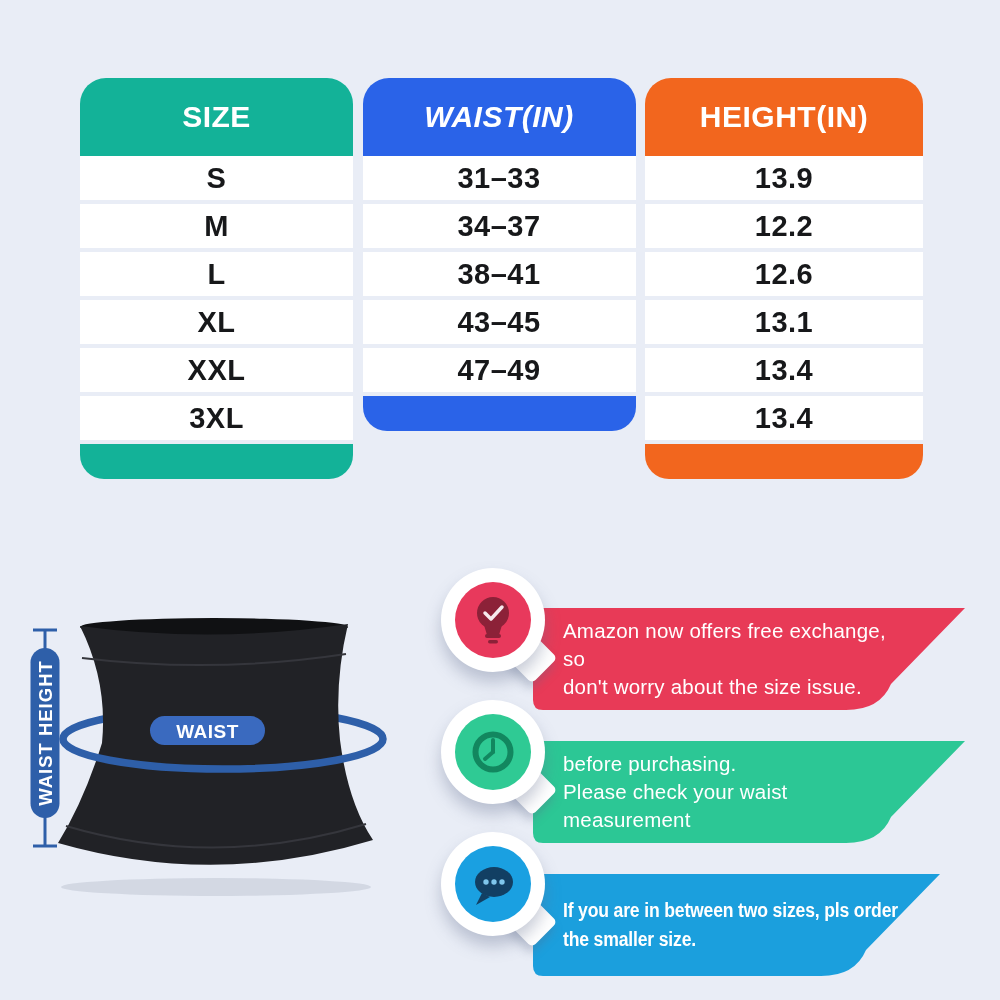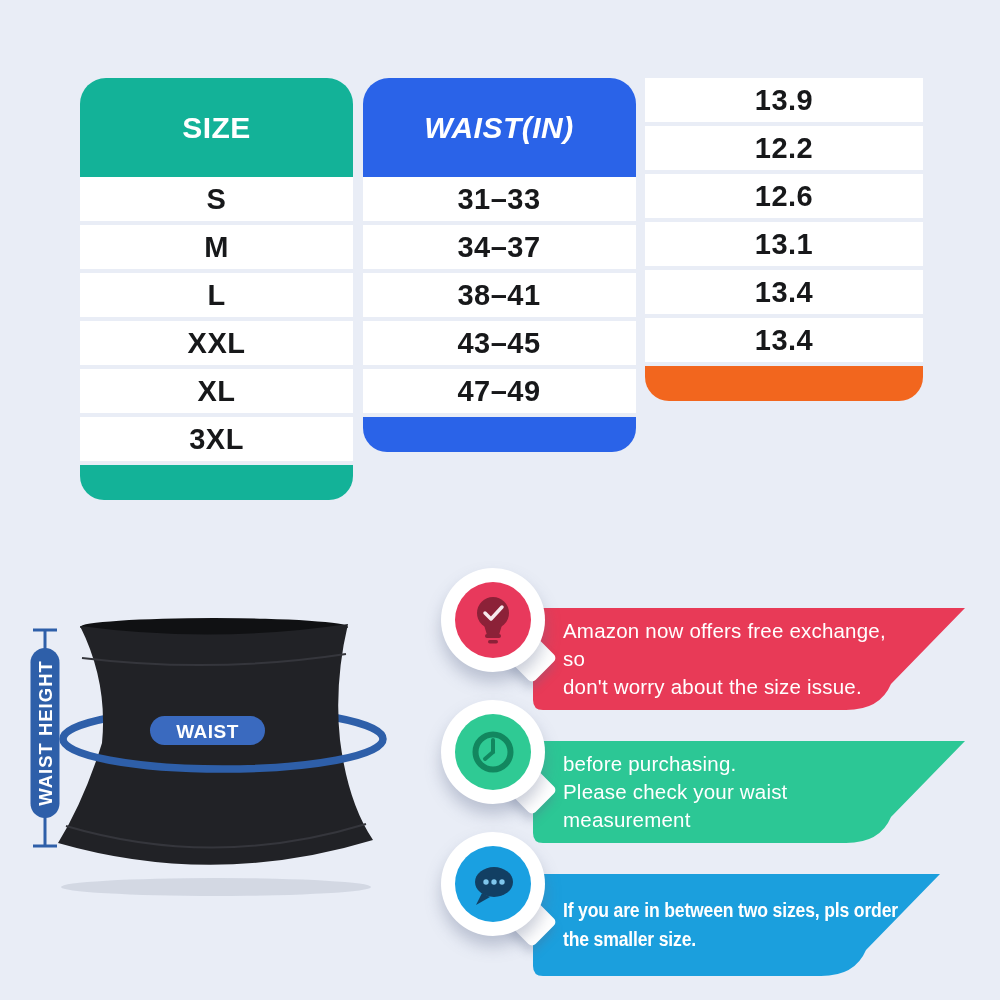--- a/index.html
+++ b/index.html
@@ -3,21 +3,21 @@
 <meta charset="utf-8">
 <style>
   html,body{margin:0;padding:0;}
   body{font-family:"Liberation Sans", sans-serif;}
   .stage{position:relative;width:1000px;height:1000px;background:#e9edf6;overflow:hidden;}
 
   
   .size-table{position:absolute;left:80px;top:78px;width:843px;display:grid;
               grid-template-columns:273px 273px 278px;column-gap:9.5px;}
   .col{display:flex;flex-direction:column;}
-  .col-header{height:99px;border-radius:26px 26px 0 0;color:#fff;font-weight:700;
+  .col-header{height:78px;border-radius:26px 26px 0 0;color:#fff;font-weight:700;
               font-size:30px;letter-spacing:.5px;display:flex;align-items:center;justify-content:center;}
   .cell{height:48px;box-sizing:border-box;background:#fff;border-bottom:4px solid #e9edf6;
         display:flex;align-items:center;justify-content:center;
         font-size:29px;font-weight:700;color:#17181a;letter-spacing:.5px;}
   .col-footer{height:35px;border-radius:0 0 24px 24px;}
 
   
   .illustration{position:absolute;left:20px;top:588px;width:420px;height:330px;}
 
   
@@ -43,37 +43,38 @@
 
 <div class="stage" style="background: rgb(233, 237, 246);">
 
   <div class="size-table">
 
     <div class="col">
       <div class="col-header" style="background-color: rgb(19, 178, 152);">SIZE</div>
       <div class="cell">S</div>
       <div class="cell">M</div>
       <div class="cell">L</div>
+      <div class="cell">XL</div>
       <div class="cell">XXL</div>
-      <div class="cell">XL</div>
       <div class="cell">3XL</div>
       <div class="col-footer" style="background-color: rgb(19, 178, 152);"></div>
     </div>
 
     <div class="col">
       <div class="col-header" style="background-color: rgb(42, 99, 232); font-style: italic;">WAIST(IN)</div>
       <div class="cell">31–33</div>
       <div class="cell">34–37</div>
       <div class="cell">38–41</div>
       <div class="cell">43–45</div>
       <div class="cell">47–49</div>
       <div class="col-footer" style="background-color: rgb(42, 99, 232);"></div>
     </div>
 
     <div class="col">
+      <div class="col-header" style="background-color: rgb(242, 102, 30);">HEIGHT(IN)</div>
       <div class="cell">13.9</div>
       <div class="cell">12.2</div>
       <div class="cell">12.6</div>
       <div class="cell">13.1</div>
       <div class="cell">13.4</div>
       <div class="cell">13.4</div>
       <div class="col-footer" style="background-color: rgb(242, 102, 30);"></div>
     </div>
   </div>
 

